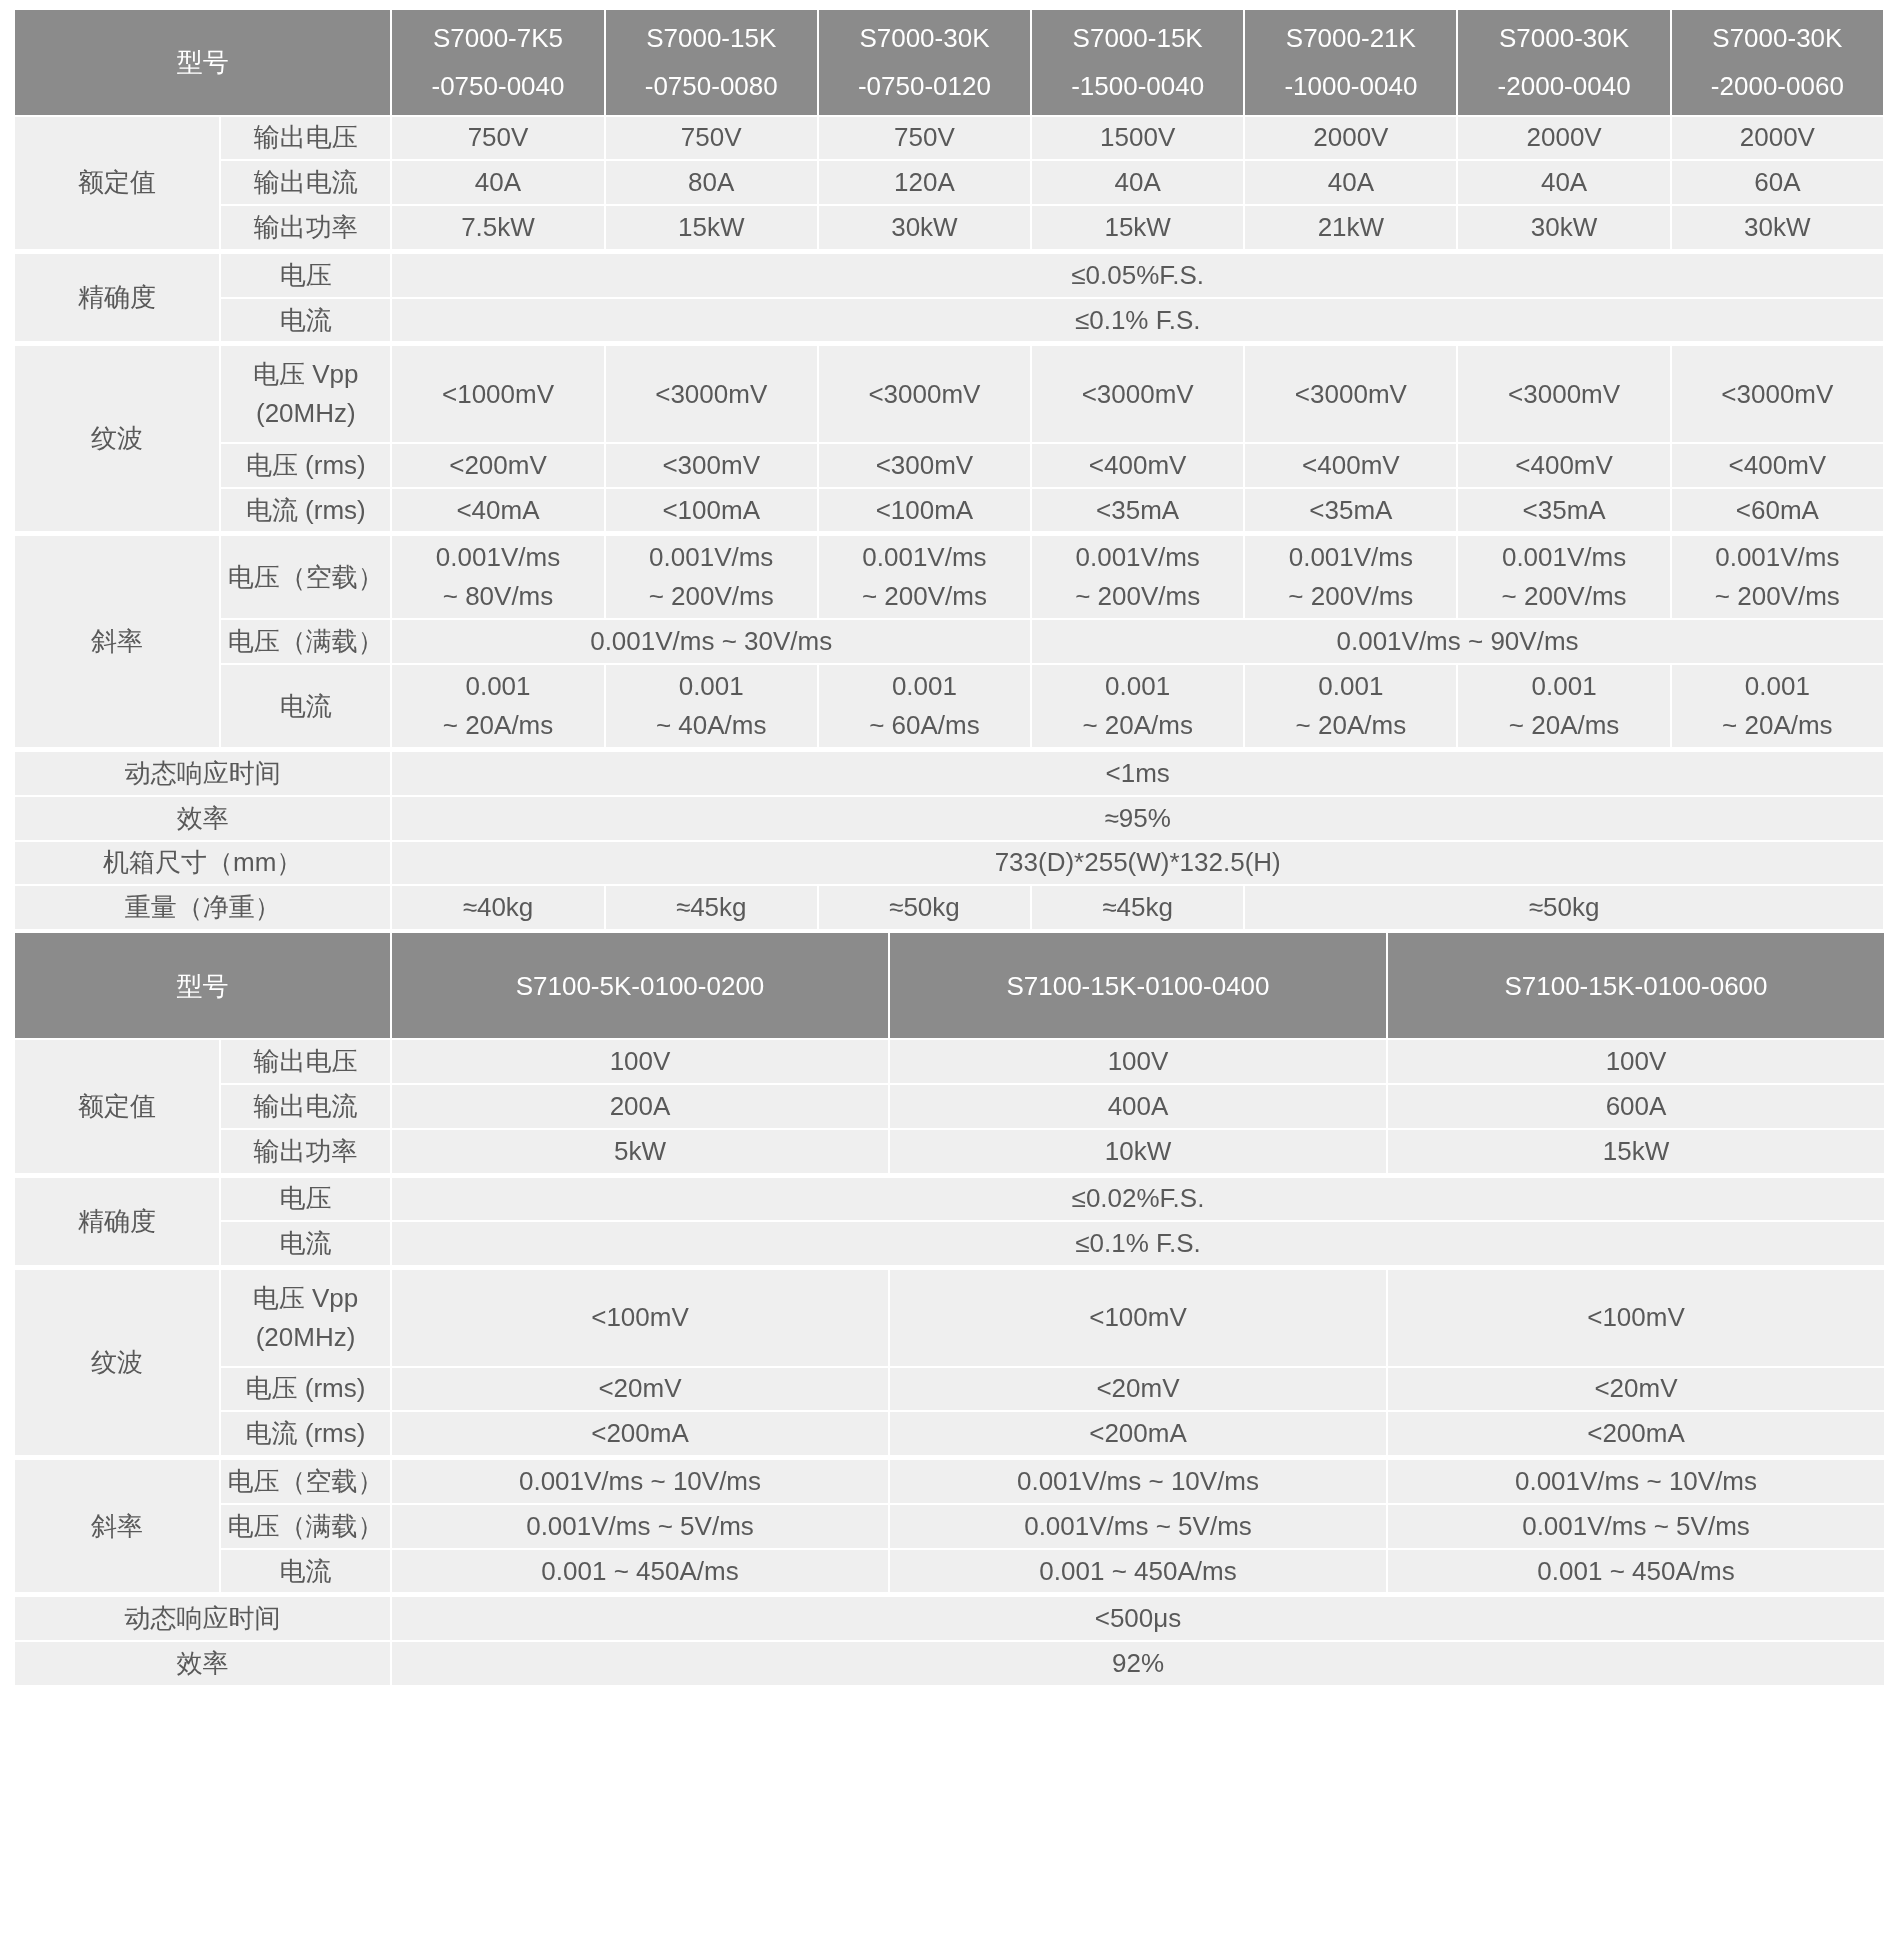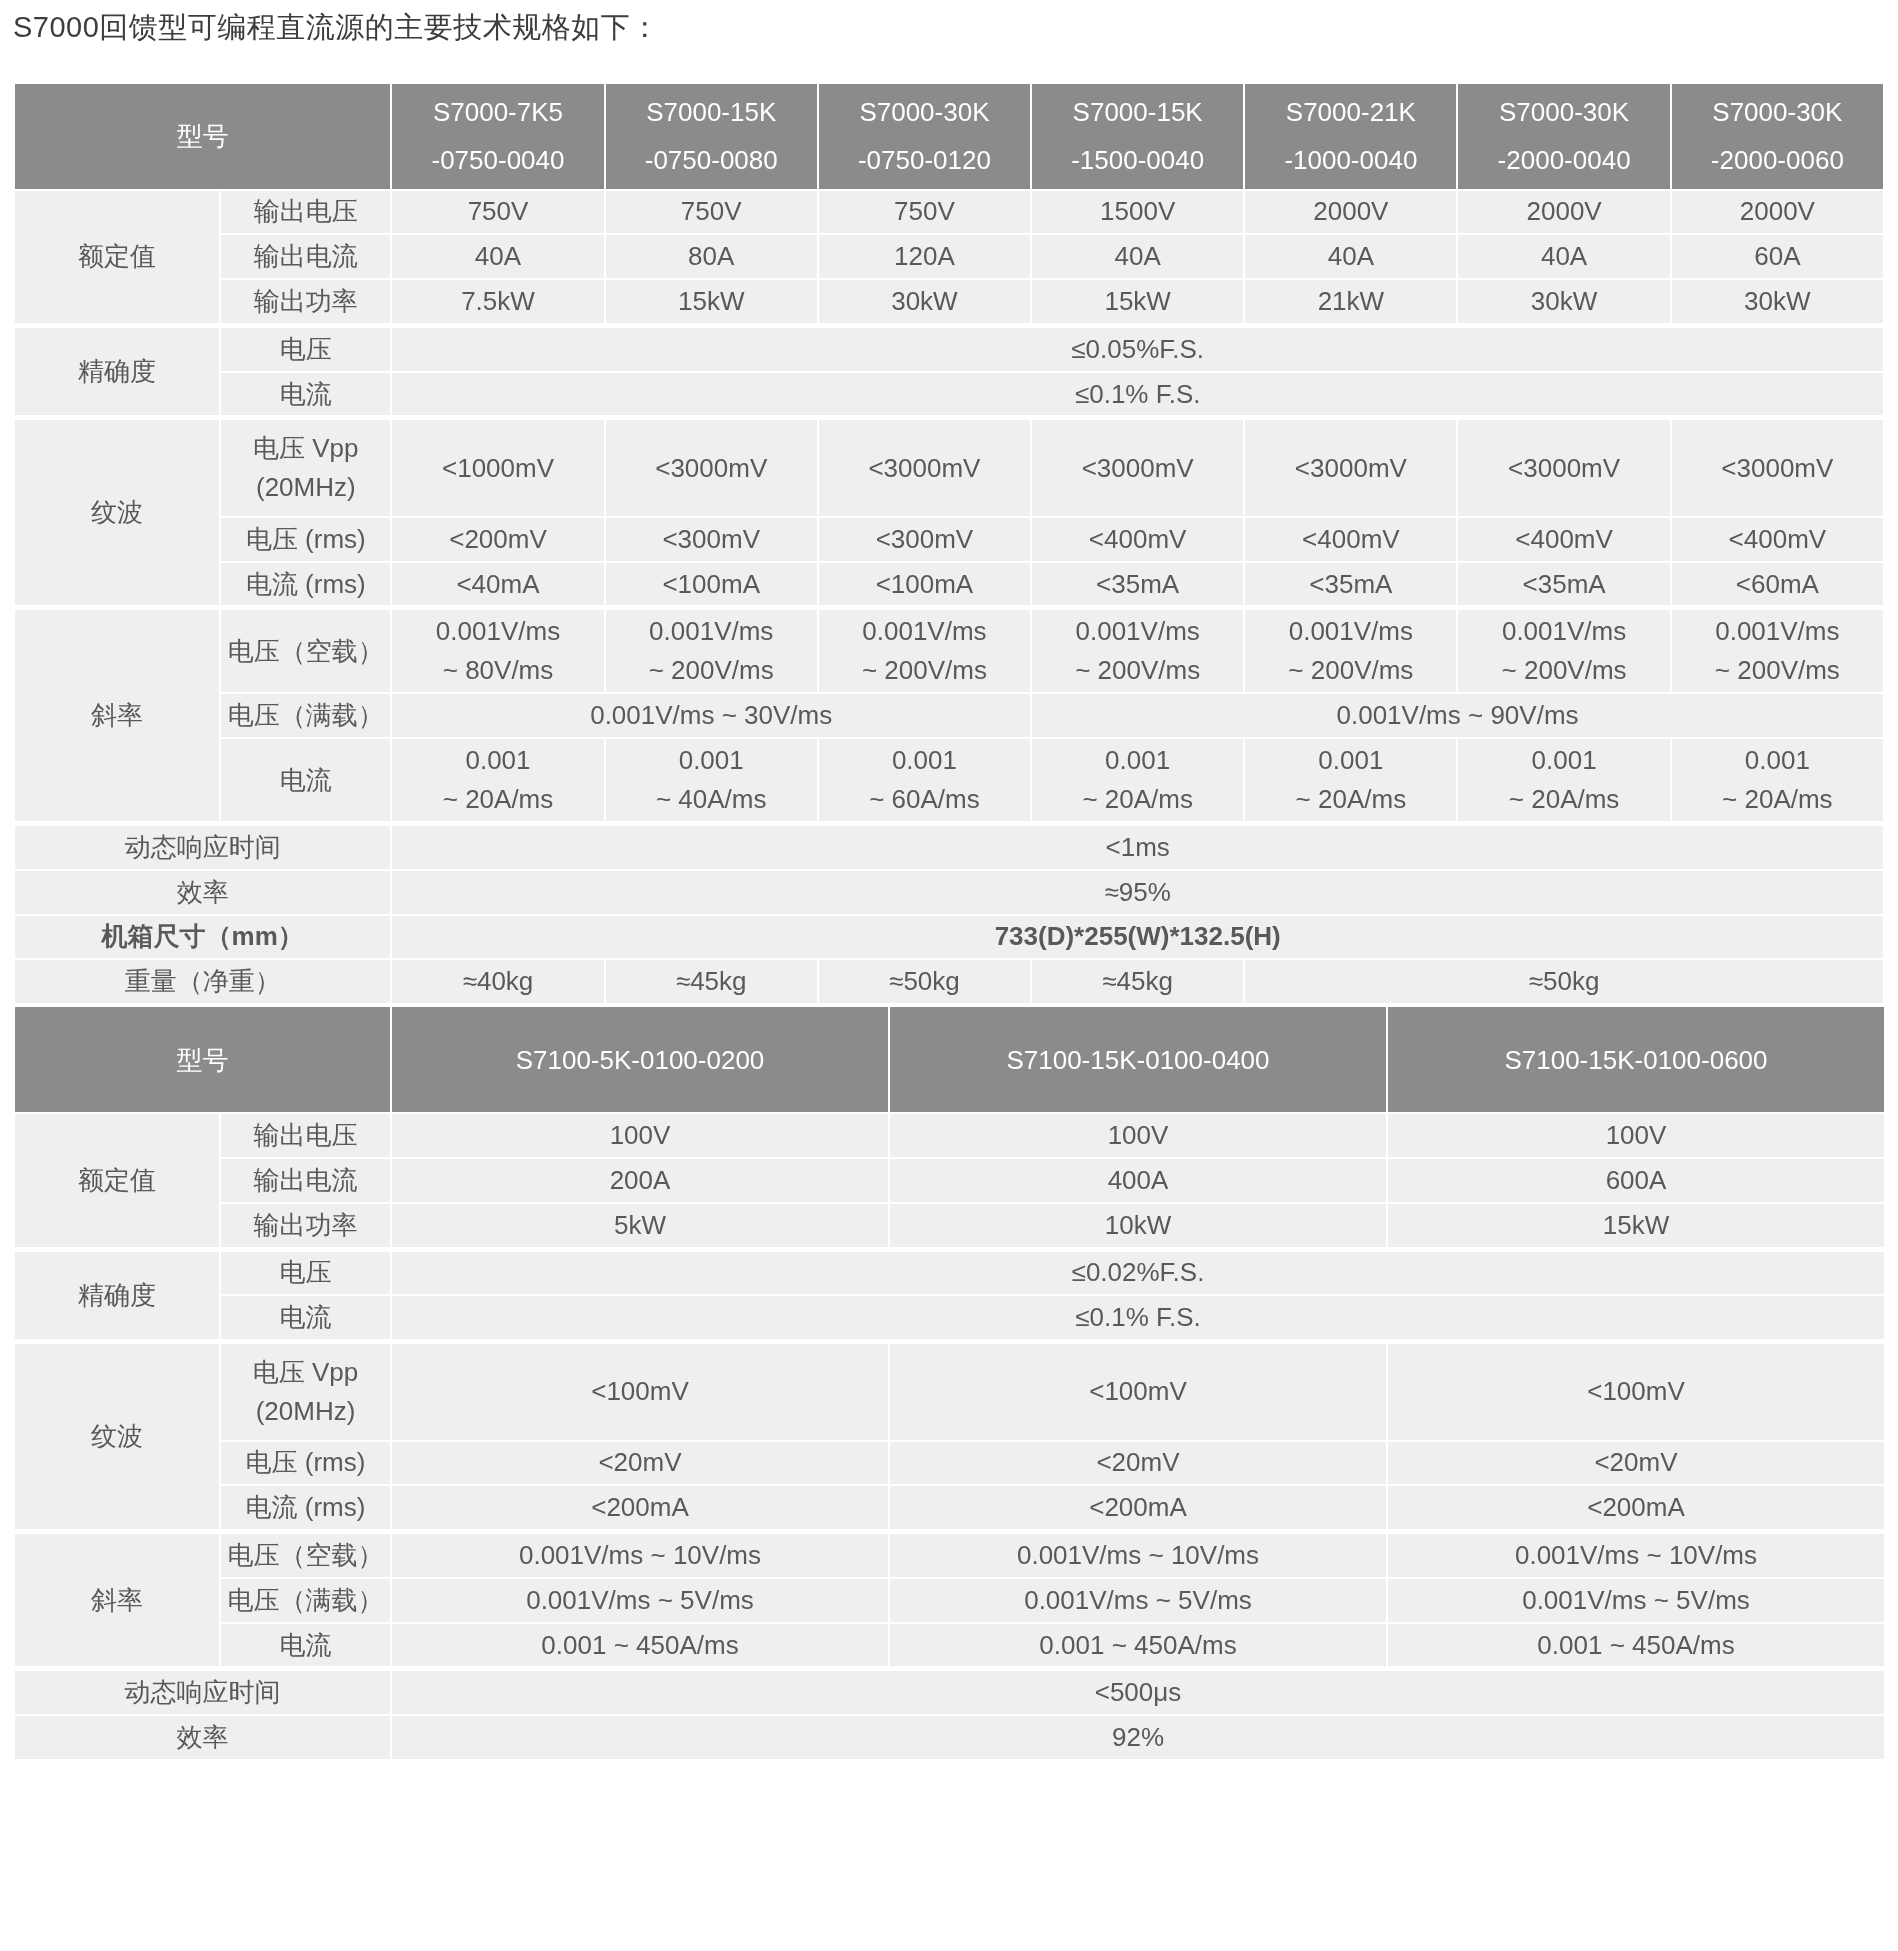--- a/index.html
+++ b/index.html
@@ -44,21 +44,20 @@
     line-height:1.85;
     font-weight:400;
   }
   table.spec tr.sep td{border-top-width:5.6px;}
 </style>
 </head>
 <body>
 
 <div class="page">
 
-  <h2 class="tbl-title">S7000回馈型可编程直流源的主要技术规格如下：</h2>
 
   <table class="spec">
     <colgroup>
         <col style="width: 206px;">
         <col style="width: 171px;">
         <col style="width: 213px;">
         <col style="width: 213px;">
         <col style="width: 213px;">
         <col style="width: 213px;">
         <col style="width: 213px;">
@@ -196,21 +195,21 @@
 ~ 20A/ms</td>
         </tr>
         <tr class="sep" style="height: 44px;">
           <td colspan="2" class="label">动态响应时间</td>
           <td colspan="7">&lt;1ms</td>
         </tr>
         <tr style="height: 44px;">
           <td colspan="2" class="label">效率</td>
           <td colspan="7">≈95%</td>
         </tr>
-        <tr style="height: 44px; font-weight: bold;">
+        <tr style="height: 44px;">
           <td colspan="2" class="label">机箱尺寸（mm）</td>
           <td colspan="7">733(D)*255(W)*132.5(H)</td>
         </tr>
         <tr style="height: 44px;">
           <td colspan="2" class="label">重量（净重）</td>
           <td>≈40kg</td>
           <td>≈45kg</td>
           <td>≈50kg</td>
           <td>≈45kg</td>
           <td colspan="3">≈50kg</td>

